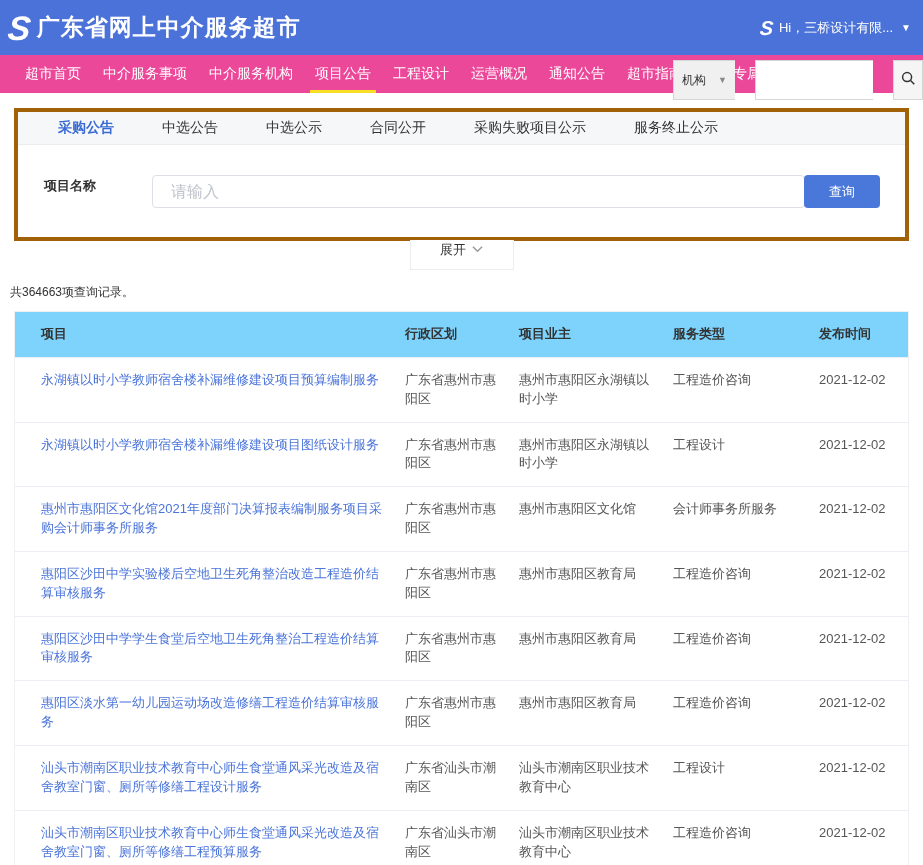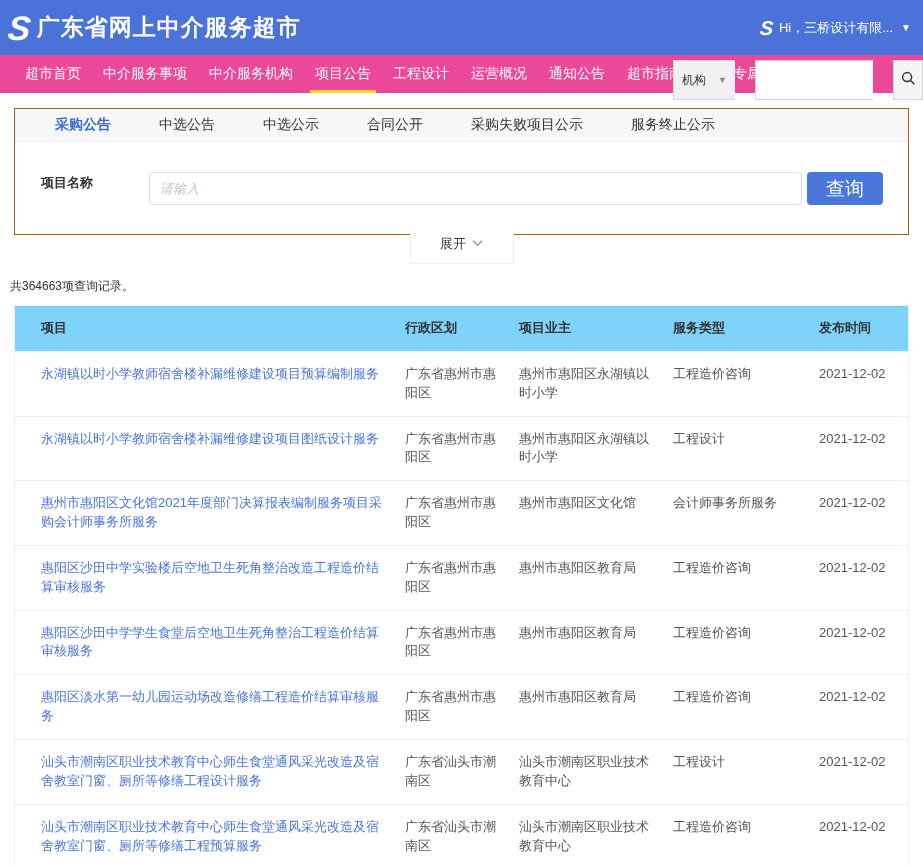--- a/index.html
+++ b/index.html
@@ -20,29 +20,29 @@
   .nav-items { display:flex; align-items:center; height:100%; }
   .nav-item { color:#fff; font-size:14px; padding:0 11px; height:100%; display:flex; align-items:center; position:relative; cursor:pointer; white-space:nowrap; }
   .nav-item.active::after { content:""; position:absolute; left:6px; right:6px; bottom:0; height:3px; background:#f8df25; }
   .nav-search { position:absolute; right:0; top:5px; display:flex; height:40px;gap:20px; }
   .scope-select { background:#f0f0f0; border:1px solid #d6d6d6; border-right:none; width:62px; display:flex; align-items:center; justify-content:space-between; padding:0 8px; font-size:12px; color:#333; cursor:pointer; }
   .scope-select .caret { color:#888; font-size:9px; }
   .hdr-search-input { width:118px; border:1px solid #d6d6d6; border-right:none; background:#fff; outline:none; padding:0 6px; font-size:12px; }
   .hdr-search-btn { width:30px; background:#f5f5f5; border:1px solid #d6d6d6; display:flex; align-items:center; justify-content:center; cursor:pointer; }
 
   
-  .filter-panel { margin:15px 14px 0 14px; border:1px solid #a16207; background:#fff; }
+  .filter-panel { margin:15px 14px 0 14px; border:4px solid #a16207; background:#fff; }
   .tab-strip { background:#f6f7f9; border-bottom:1px solid #ebedf0; height:33px; display:flex; align-items:center; padding-left:40px; }
   .tab { font-size:14px; color:#333; padding:0 20px 0 0; margin-right:28px; cursor:pointer; white-space:nowrap; }
   .tab.active { color:#3a6bd4; font-weight:bold; }
   .form-area { height:92px; position:relative; }
   .form-label { position:absolute; left:26px; top:32px; font-size:13px; font-weight:bold; color:#333; }
-  .form-input { position:absolute; left:134px; top:30px; width:653px; height:33px; border:1px solid #dcdfe6; border-radius:4px; padding:0 10px; font-size:13px; color:#333; outline:none;font-style:italic; }
+  .form-input { position:absolute; left:134px; top:30px; width:653px; height:33px; border:1px solid #dcdfe6; border-radius:4px; padding:0 18px; font-size:16px; color:#333; outline:none; }
   .form-input::placeholder { color:#c0c4cc; }
-  .query-btn { position:absolute; right:25px; top:30px; width:76px; height:33px; background:#4a78da; border:none; border-radius:4px; color:#fff; font-size:19px; cursor:pointer; }
+  .query-btn { position:absolute; right:25px; top:30px; width:76px; height:33px; background:#4a78da; border:none; border-radius:4px; color:#fff; font-size:13px; cursor:pointer; }
 
   
   .expand-tab { width:104px; height:30px; margin:0 auto; background:#fff; border:1px solid #ebedf0; border-top:1px solid #fff; margin-top:-1px; display:flex; align-items:flex-start; justify-content:center; gap:6px; font-size:13px; color:#333; cursor:pointer; position:relative; z-index:2; }
 
   
   .result-count { margin:14px 0 10px 10px; font-size:12px; color:#333; }
 
   
   .table-panel { margin:0 14px; border:1px solid #eef0f3; }
   .t-row { display:grid; grid-template-columns:364px 114px 154px 146px 1fr; padding:0 0 0 26px; }

